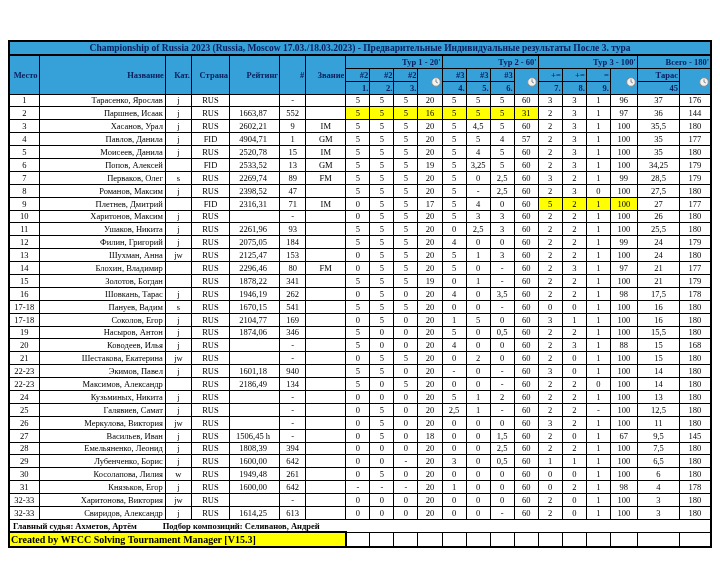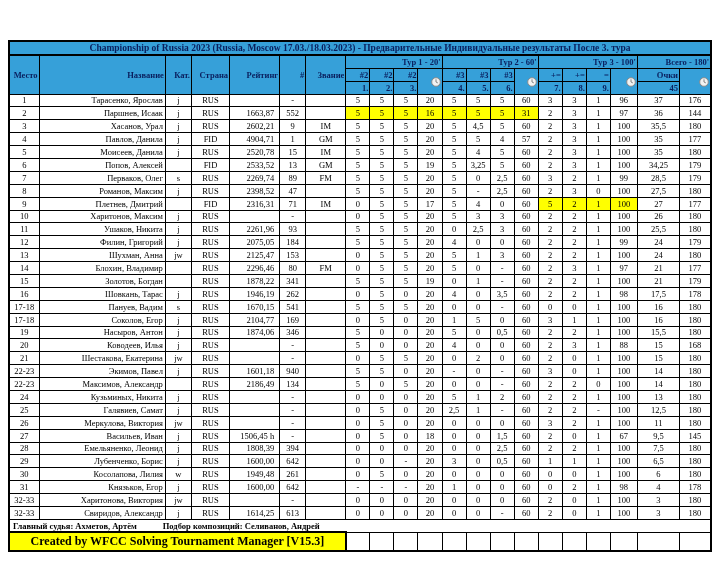--- a/index.html
+++ b/index.html
@@ -11,28 +11,28 @@
   .title-row th{
     background:#36a0d9;color:#0a1f5e;font-weight:bold;font-size:9.5px;
     height:14px;border:2px solid #000;text-align:center;padding:0;
   }
   
   thead th{background:#36a0d9;color:#0a1f5e;font-size:8.5px;font-weight:bold;
     height:13px;padding:0 1px;text-align:right;}
   
   tbody td{font-size:8.5px;height:12.9px;text-align:center;padding:0 2px;color:#000;background:#fff;}
   tbody td.name-cell{text-align:right;padding-left:3px;}
-  tbody td.rating-cell{text-align:right;padding-right:5px;}
+  tbody td.rating-cell{padding-right:5px;}
   tbody td.hl{background:#ffff00;}
   
   .judges-row td{font-size:8.5px;font-weight:bold;height:13px;text-align:left;padding:0 3px;background:#fff;color:#000;}
   .judges-row .composer{margin-left:26px;}
   .created-row td{height:14px;background:#fff;}
-  .created-row td.created-cell{background:#ffff00;font-weight:bold;text-align:center;
-    font-size:12px;border:2px solid #000;color:#000;}
+  .created-row td.created-cell{background:#ffff00;font-weight:bold;text-align:left;
+    font-size:10px;border:2px solid #000;color:#000;}
   .clock{display:inline-block;vertical-align:middle;}
 </style>
 </head>
 <body>
 
 <div class="wrap">
 <table>
   <colgroup>
     <col style="width:30px">
         <col style="width:126px">
@@ -94,21 +94,21 @@
       </th>
       <th>+=</th>
       <th>+=</th>
       <th>=</th>
       <th rowspan="2">
         <svg class="clock" width="10" height="10" viewBox="0 0 10 10">
               <circle cx="5" cy="5" r="4.3" fill="#f2f2f2" stroke="#8a8a8a" stroke-width="1"></circle>
               <path d="M5 5 L5 2.3 M5 5 L6.8 5.9" stroke="#777" stroke-width="0.9" fill="none"></path>
             </svg>
       </th>
-      <th>Очки</th>
+      <th>Тарас</th>
       <th rowspan="2">
         <svg class="clock" width="10" height="10" viewBox="0 0 10 10">
               <circle cx="5" cy="5" r="4.3" fill="#f2f2f2" stroke="#8a8a8a" stroke-width="1"></circle>
               <path d="M5 5 L5 2.3 M5 5 L6.8 5.9" stroke="#777" stroke-width="0.9" fill="none"></path>
             </svg>
       </th>
     </tr>
     <tr>
       <th>1.</th>
       <th>2.</th>

